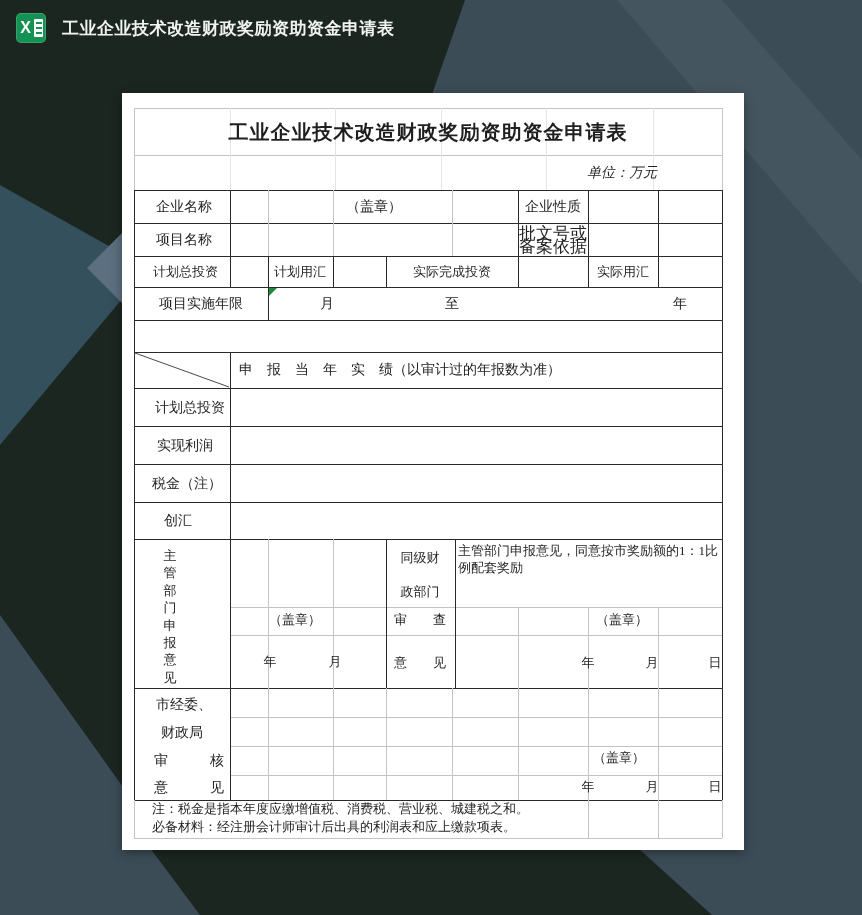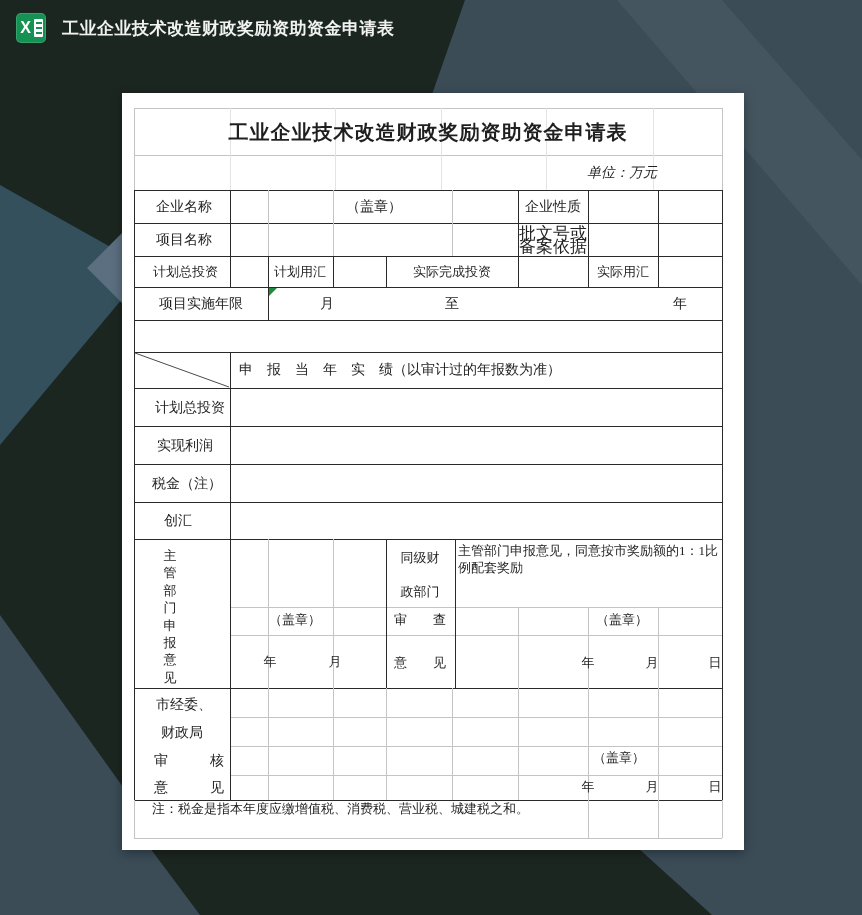--- a/index.html
+++ b/index.html
@@ -178,13 +178,14 @@
   <div class="tl s14" style="left:18px;top:612px;">市经委、</div>
   <div class="tl s14" style="left:23px;top:640px;">财政局</div>
   <div class="tl s14" style="left:16px;top:668px;">审　　　核</div>
   <div class="tl s14" style="left:16px;top:695px;">意　　　见</div>
   <div class="t s13" style="left:497px;top:665px;">（盖章）</div>
   <div class="t s13" style="left:466px;top:694px;">年</div>
   <div class="t s13" style="left:530px;top:694px;">月</div>
   <div class="t s13" style="left:593px;top:694px;">日</div>
 
   <div class="tl s13" style="left:14px;top:716px;">注：税金是指本年度应缴增值税、消费税、营业税、城建税之和。</div>
+  <div class="tl s13" style="left:14px;top:734px;">必备材料：经注册会计师审计后出具的利润表和应上缴款项表。</div>
 </div>
 
 </body></html>

